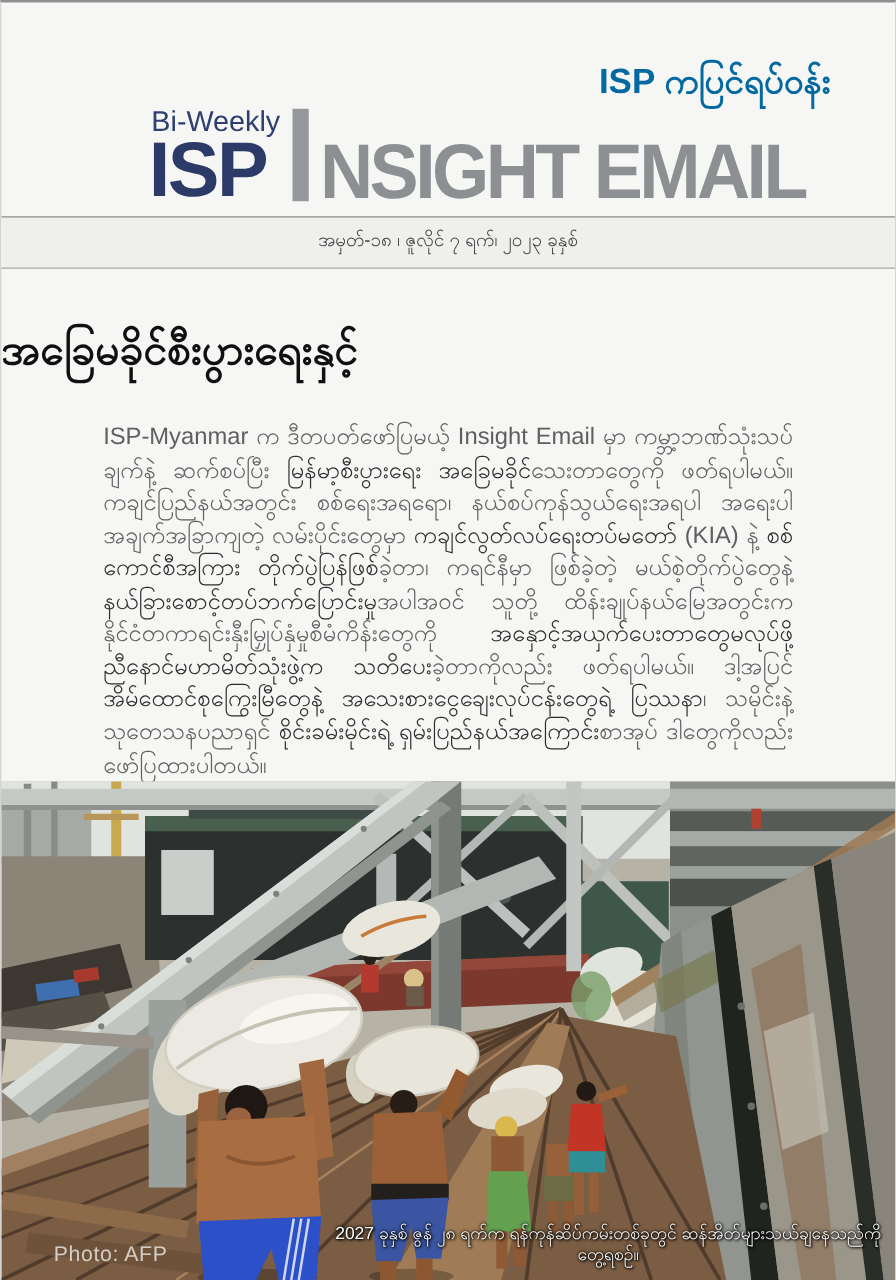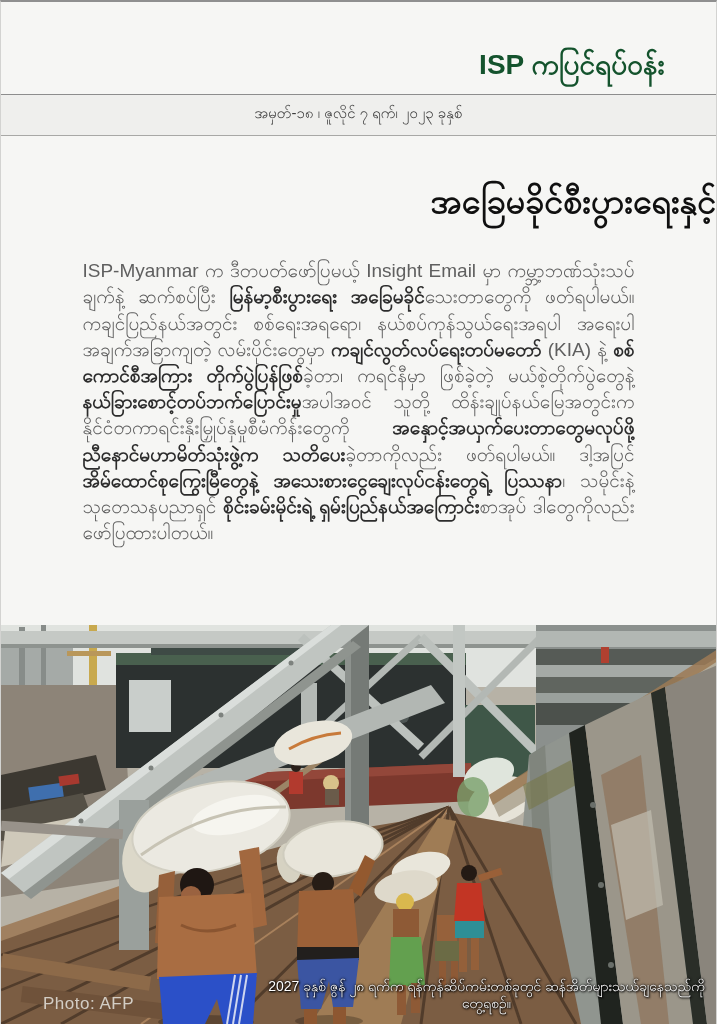--- a/index.html
+++ b/index.html
@@ -7,50 +7,58 @@
     width:717px;height:1024px;
     background:#f6f6f4;
     border-top:2px solid #8f8f8f;
     border-left:1px solid #d3d3d1;
     border-right:1px solid #d3d3d1;
     box-sizing:border-box;
     position:relative;overflow:hidden;
     font-family:"Liberation Sans",sans-serif;
   }
   .masthead{width:612px;margin:0 auto;padding-top:46px;}
-  .tagline{text-align:right;font-size:28px;font-weight:bold;color:#14532d;line-height:1.2;}
+  .tagline{text-align:right;font-size:28px;font-weight:bold;color:#0369a1;line-height:1.2;}
   .logo-row{display:flex;justify-content:flex-end;align-items:flex-end;margin-top:4px;}
   .logo-left{display:flex;flex-direction:column;align-items:flex-start;}
   .biweekly{color:#2d4070;font-size:23px;line-height:1;margin:0 0 4px 2px;}
   .isp{color:#2b3a66;font-weight:bold;font-size:62px;line-height:.78;letter-spacing:-2px;}
   .logo-bar{width:13px;height:74px;background:#96999c;margin:0 9px 0 10px;}
   .insight{color:#8d9093;font-weight:bold;font-size:62px;line-height:.74;letter-spacing:-3px;transform:scaleX(.95);transform-origin:left bottom;white-space:nowrap;}
   .issue-bar{
     margin-top:12px;background:#efefed;
     border-top:1px solid #8d8d8d;border-bottom:1px solid #a8a8a6;
     text-align:center;padding:8px 12px 10px;
     font-size:15px;color:#3d3d3d;
   }
-  .headline{margin-top:44px;text-align:right;font-weight:bold;color:#101010;font-size:34px;line-height:1.25;}
+  .headline{margin-top:44px;text-align:left;font-weight:bold;color:#101010;font-size:34px;line-height:1.25;}
   .intro{width:552px;margin:36px auto 0;font-size:19px;line-height:1.38;text-align:justify;color:#5f5f5f;}
-  .intro .b{font-weight:bold;color:#2c2c2c;margin-top:32px;}
+  .intro .b{font-weight:normal;color:#2c2c2c;margin-top:32px;}
   .photo{position:absolute;left:0;bottom:0;width:717px;height:399px;overflow:hidden;}
   .photo svg{display:block;}
   .credit{position:absolute;left:14px;bottom:10px;font-size:17px;color:rgba(236,236,231,.8);letter-spacing:.5px;margin-left:28px;}
   .caption{
     position:absolute;left:258px;right:4px;bottom:12px;text-align:center;
     color:#ffffff;font-size:14px;line-height:1.2;
     text-shadow:0 0 3px #000,0 0 2px #000,1px 1px 2px #000;
   }
 </style>
 </head>
 <body>
 
 <header class="masthead">
   <div class="tagline">ISP ကပြင်ရပ်ဝန်း</div>
+  <div class="logo-row">
+    <div class="logo-left">
+      <span class="biweekly">Bi-Weekly</span>
+      <span class="isp">ISP</span>
+    </div>
+    <div class="logo-bar"></div>
+    <span class="insight">NSIGHT EMAIL</span>
+  </div>
 </header>
 
 <div class="issue-bar">အမှတ်-၁၈ ၊ ဇူလိုင် ၇ ရက်၊ ၂၀၂၃ ခုနှစ်</div>
 
 <h1 class="headline">
   <span>အခြေမခိုင်စီးပွားရေးနှင့်</span><br>
 </h1>
 
 <p class="intro"><span>ISP-Myanmar က ဒီတပတ်ဖော်ပြမယ့် Insight Email မှာ ကမ္ဘာ့ဘဏ်သုံးသပ်ချက်နဲ့ ဆက်စပ်ပြီး </span><span class="b">မြန်မာ့စီးပွားရေး အခြေမခိုင်</span><span>သေးတာတွေကို ဖတ်ရပါမယ်။ ကချင်ပြည်နယ်အတွင်း စစ်ရေးအရရော၊ နယ်စပ်ကုန်သွယ်ရေးအရပါ အရေးပါအချက်အခြာကျတဲ့ လမ်းပိုင်းတွေမှာ </span><span class="b">ကချင်လွတ်လပ်ရေးတပ်မတော်</span><span> (KIA) နဲ့ </span><span class="b">စစ်ကောင်စီအကြား တိုက်ပွဲပြန်ဖြစ်</span><span>ခဲ့တာ၊ ကရင်နီမှာ ဖြစ်ခဲ့တဲ့ မယ်စဲ့တိုက်ပွဲတွေနဲ့ </span><span class="b">နယ်ခြားစောင့်တပ်ဘက်ပြောင်းမှု</span><span>အပါအဝင် သူတို့ ထိန်းချုပ်နယ်မြေအတွင်းက နိုင်ငံတကာရင်းနှီးမြှုပ်နှံမှုစီမံကိန်းတွေကို </span><span class="b">အနှောင့်အယှက်ပေးတာတွေမလုပ်ဖို့ ညီနောင်မဟာမိတ်သုံးဖွဲ့က သတိပေး</span><span>ခဲ့တာကိုလည်း ဖတ်ရပါမယ်။ ဒါ့အပြင် </span><span class="b">အိမ်ထောင်စုကြွေးမြီတွေနဲ့ အသေးစားငွေချေးလုပ်ငန်းတွေရဲ့ ပြဿနာ</span><span>၊ သမိုင်းနဲ့ သုတေသနပညာရှင် </span><span class="b">စိုင်းခမ်းမိုင်းရဲ့ ရှမ်းပြည်နယ်အကြောင်း</span><span>စာအုပ် ဒါတွေကိုလည်းဖော်ပြထားပါတယ်။</span></p>
 

